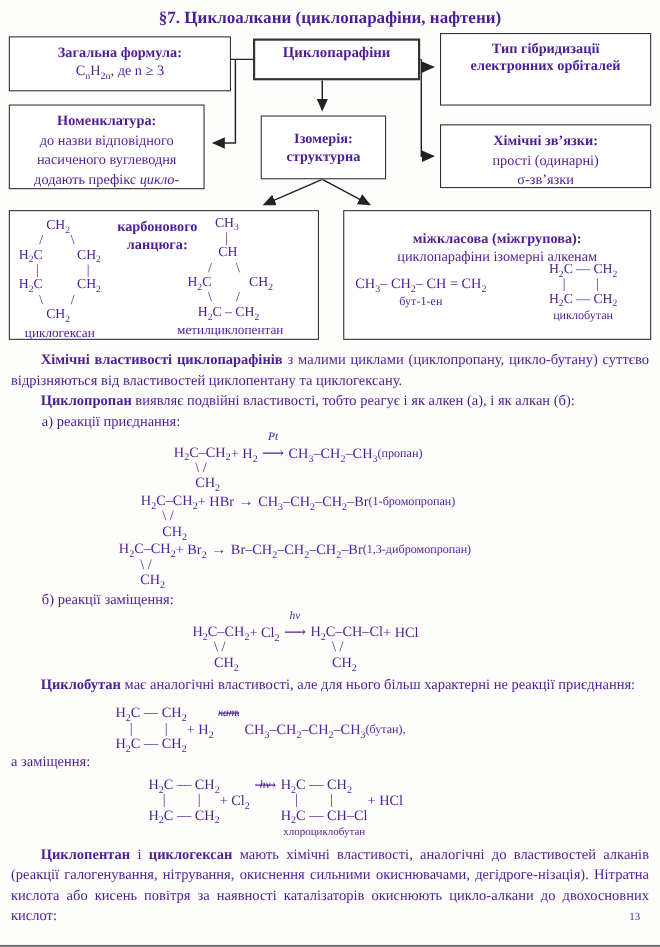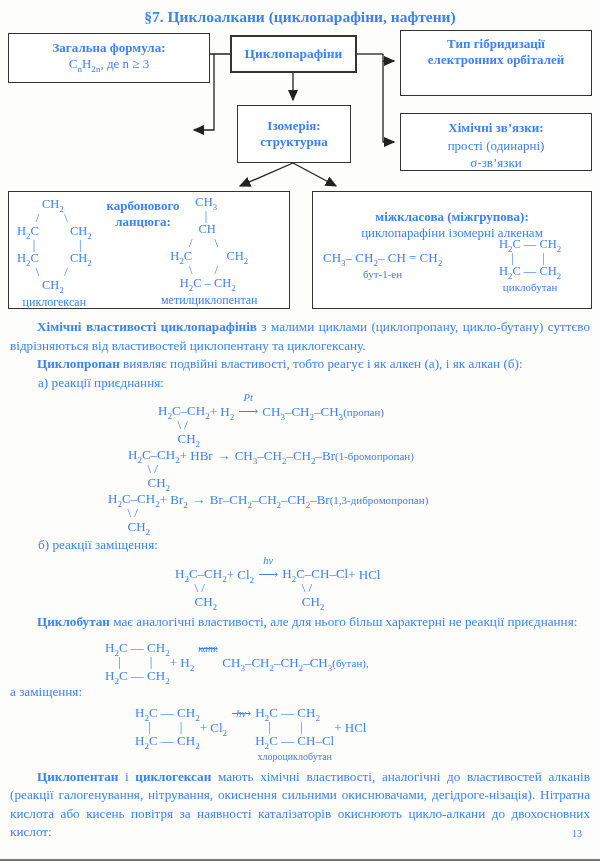--- a/index.html
+++ b/index.html
@@ -1,28 +1,28 @@
 <!DOCTYPE html>
 <html><head>
 <meta charset="utf-8">
 <style>
   html,body{margin:0;padding:0;background:#9a9a96;}
   .page{position:relative;width:600px;height:861px;margin:0 auto;background:#fdfdfb;
-        font-family:"Liberation Serif","DejaVu Serif",serif;color:#3b82f6;overflow:hidden;
+        font-family:"Liberation Serif","DejaVu Serif",serif;color:#4c1d95;overflow:hidden;
         border-bottom:2px solid #777;box-sizing:border-box;}
   
   .title{margin:0;padding-top:8px;text-align:center;font-size:15.5px;font-weight:bold;}
   
   .diagram{position:relative;width:600px;height:282px;margin-top:4px;font-size:13px;line-height:1.22;}
   .conn{position:absolute;left:0;top:0;}
   .bx{position:absolute;background:#fff;border:1px solid #333;box-sizing:border-box;text-align:center;padding:3px 4px;}
   .bh{font-weight:bold;}
   .bA{left:8px;top:3px;width:202px;height:50px;padding-top:6px;}
-  .bB{left:230px;top:5px;width:127px;height:38px;border-width:2.5px;font-weight:bold;font-size:13.5px;
-      display:flex;align-items:center;justify-content:center;}
+  .bB{left:230px;top:5px;width:152px;height:38px;border-width:2.5px;font-weight:bold;font-size:13.5px;
+      display:flex;align-items:flex-start;justify-content:center;}
   .bC{left:400px;top:0;width:192px;height:66px;font-weight:bold;padding-top:5px;}
   .bD{left:8px;top:65px;width:178px;height:77px;padding-top:5px;line-height:1.35;}
   .bE{left:237px;top:75px;width:114px;height:58px;display:flex;flex-direction:column;align-items:center;justify-content:center;}
   .bF{left:400px;top:83px;width:192px;height:58px;padding-top:5px;line-height:1.35;}
   .bG{left:8px;top:161px;width:282px;height:118px;padding:0;}
   .bH{left:312px;top:161px;width:280px;height:118px;padding:12px;}
   .gHead{position:absolute;left:76px;top:6px;width:116px;font-weight:bold;text-align:center;line-height:1.2;}
   .structCol{position:absolute;text-align:center;}
   .struct{display:inline-block;white-space:pre;text-align:left;font-size:12.5px;line-height:13.5px;vertical-align:top;}
   .slabel{display:block;font-size:12px;margin-top:2px;text-align:center;}
@@ -84,20 +84,24 @@
 
     <div class="bx bB">
       <span>Циклопарафіни</span>
     </div>
 
     <div class="bx bC">
       <div>Тип гібридизації</div>
       <div>електронних орбіталей</div>
     </div>
 
+    <div class="bx bD">
+      <div class="bh">Номенклатура:</div>
+      <div><span>до назви відповідного насиченого вуглеводня додають префікс </span><span class="it">цикло-</span></div>
+    </div>
 
     <div class="bx bE">
       <div class="bh">Ізомерія:</div>
       <div class="bh">структурна</div>
     </div>
 
     <div class="bx bF">
       <div class="bh">Хімічні зв’язки:</div>
       <div>прості (одинарні)</div>
       <div>σ-зв’язки</div>

